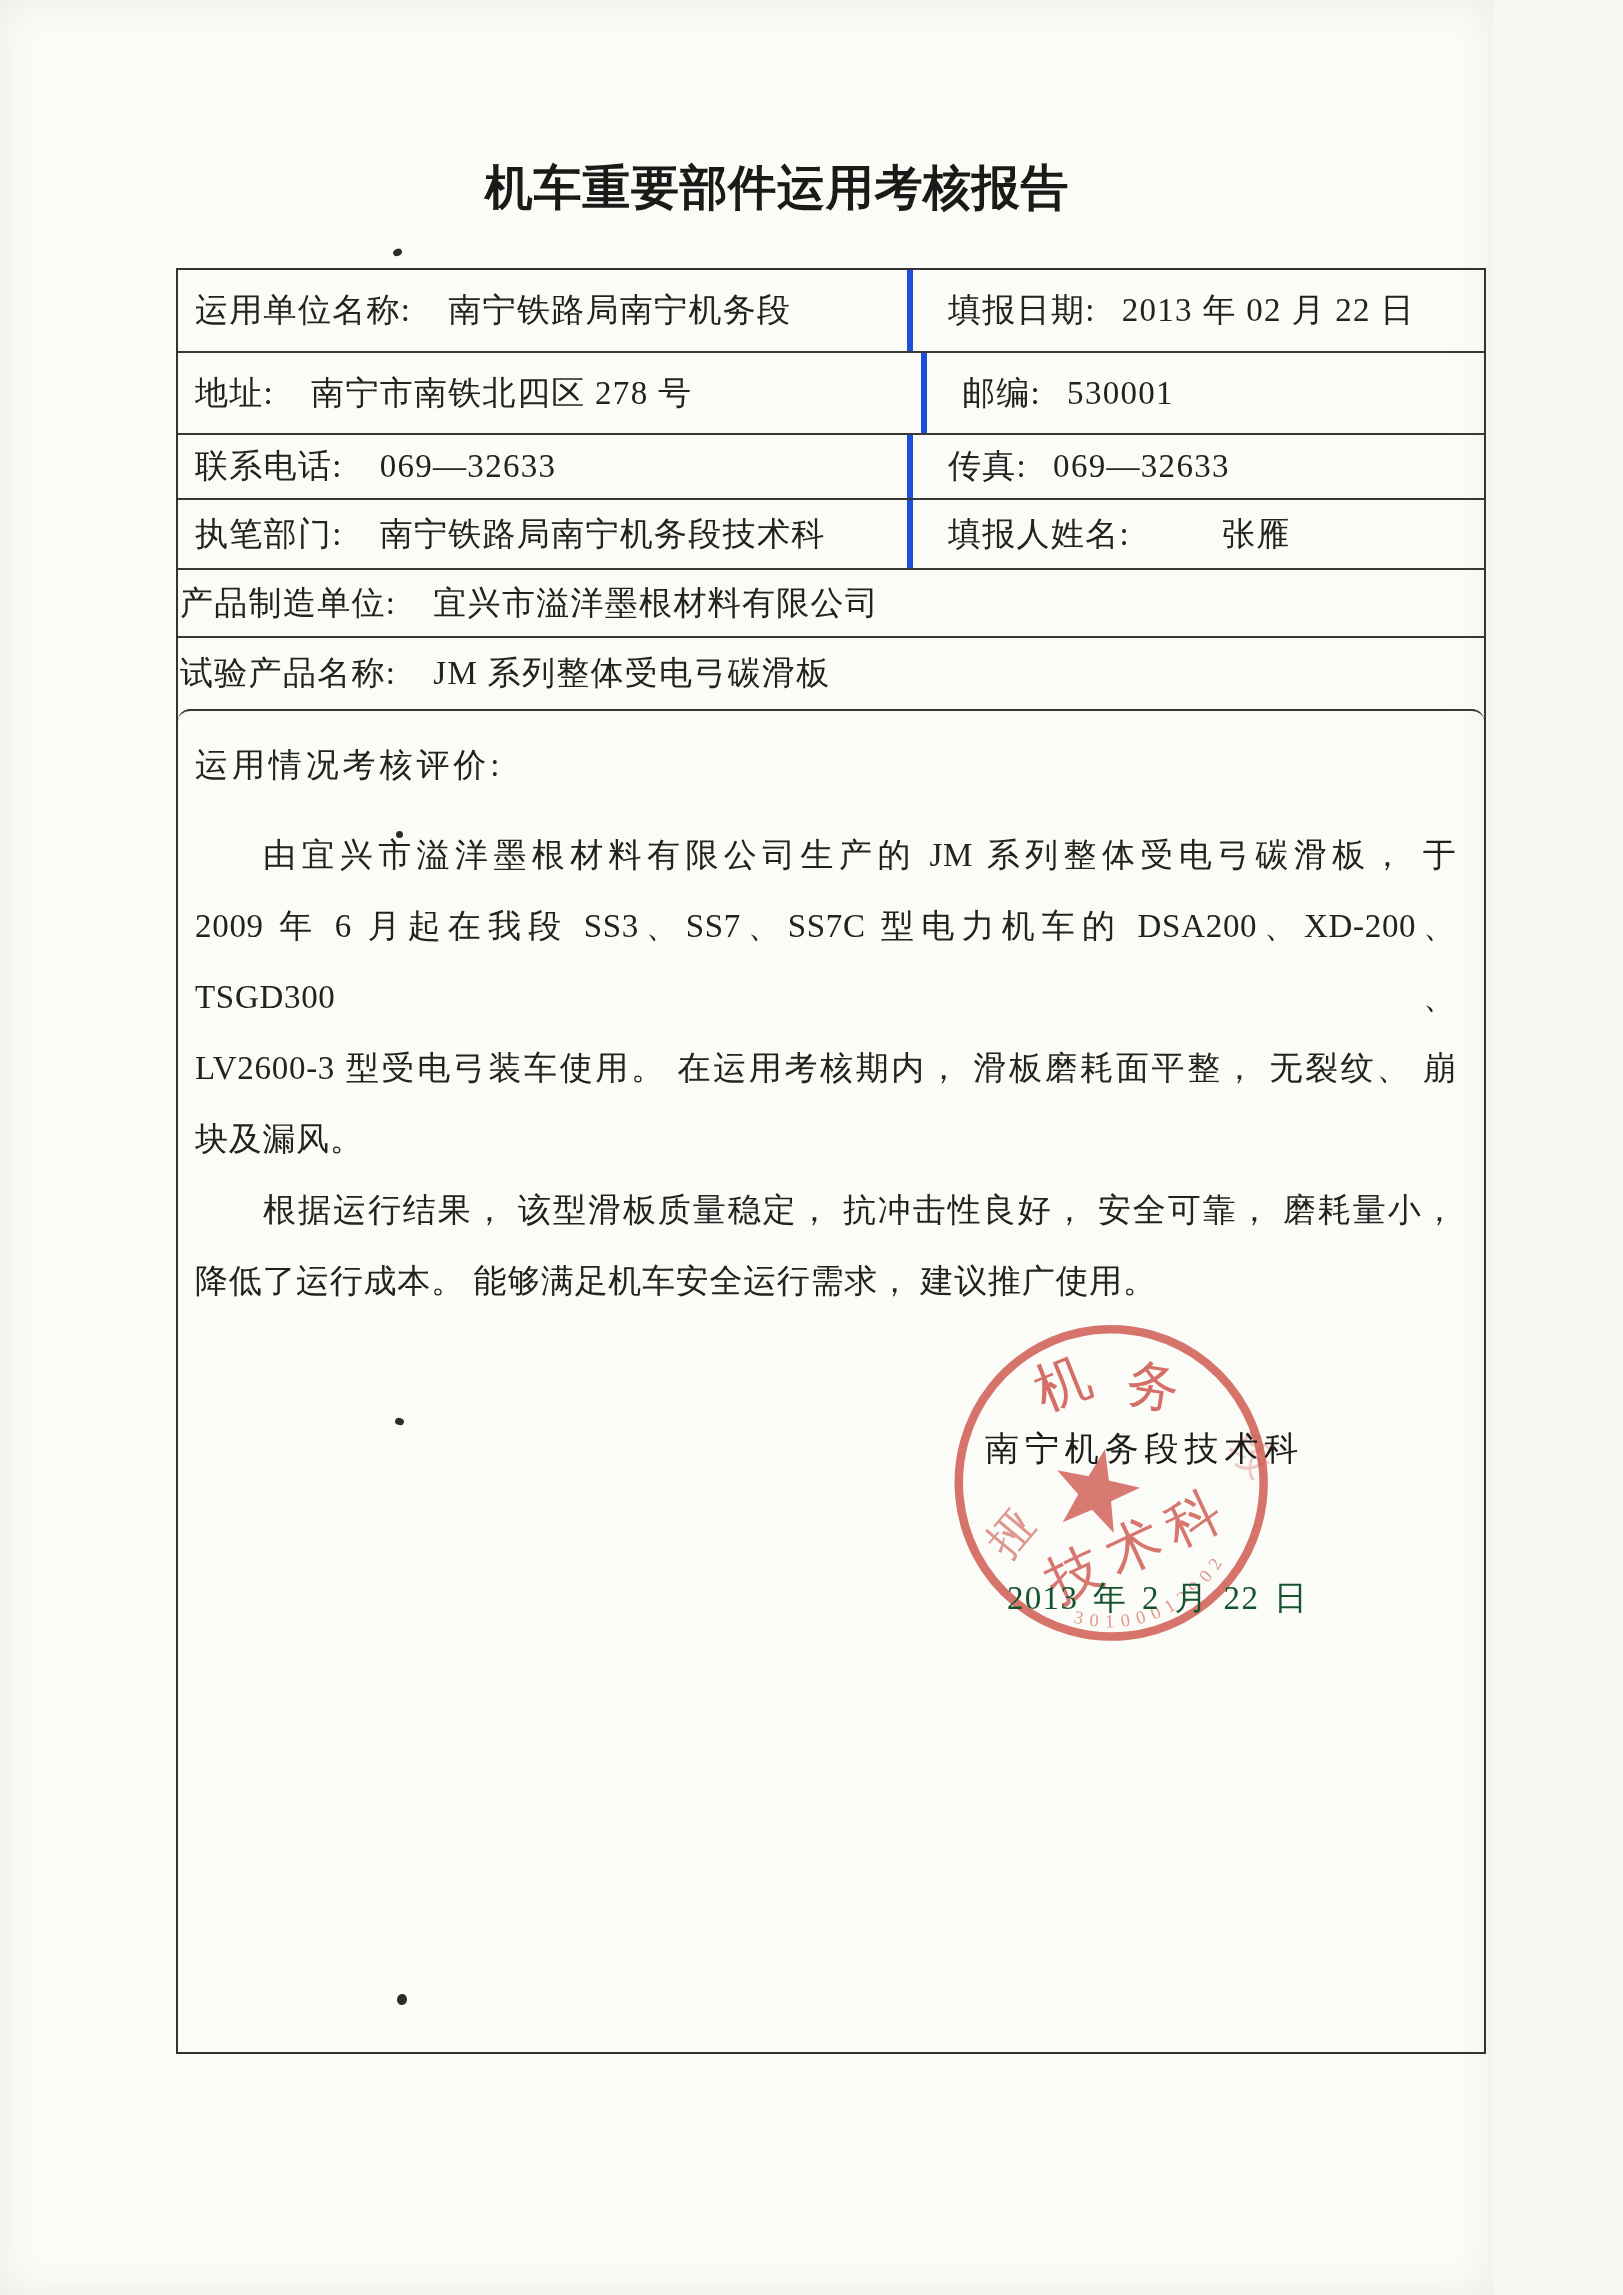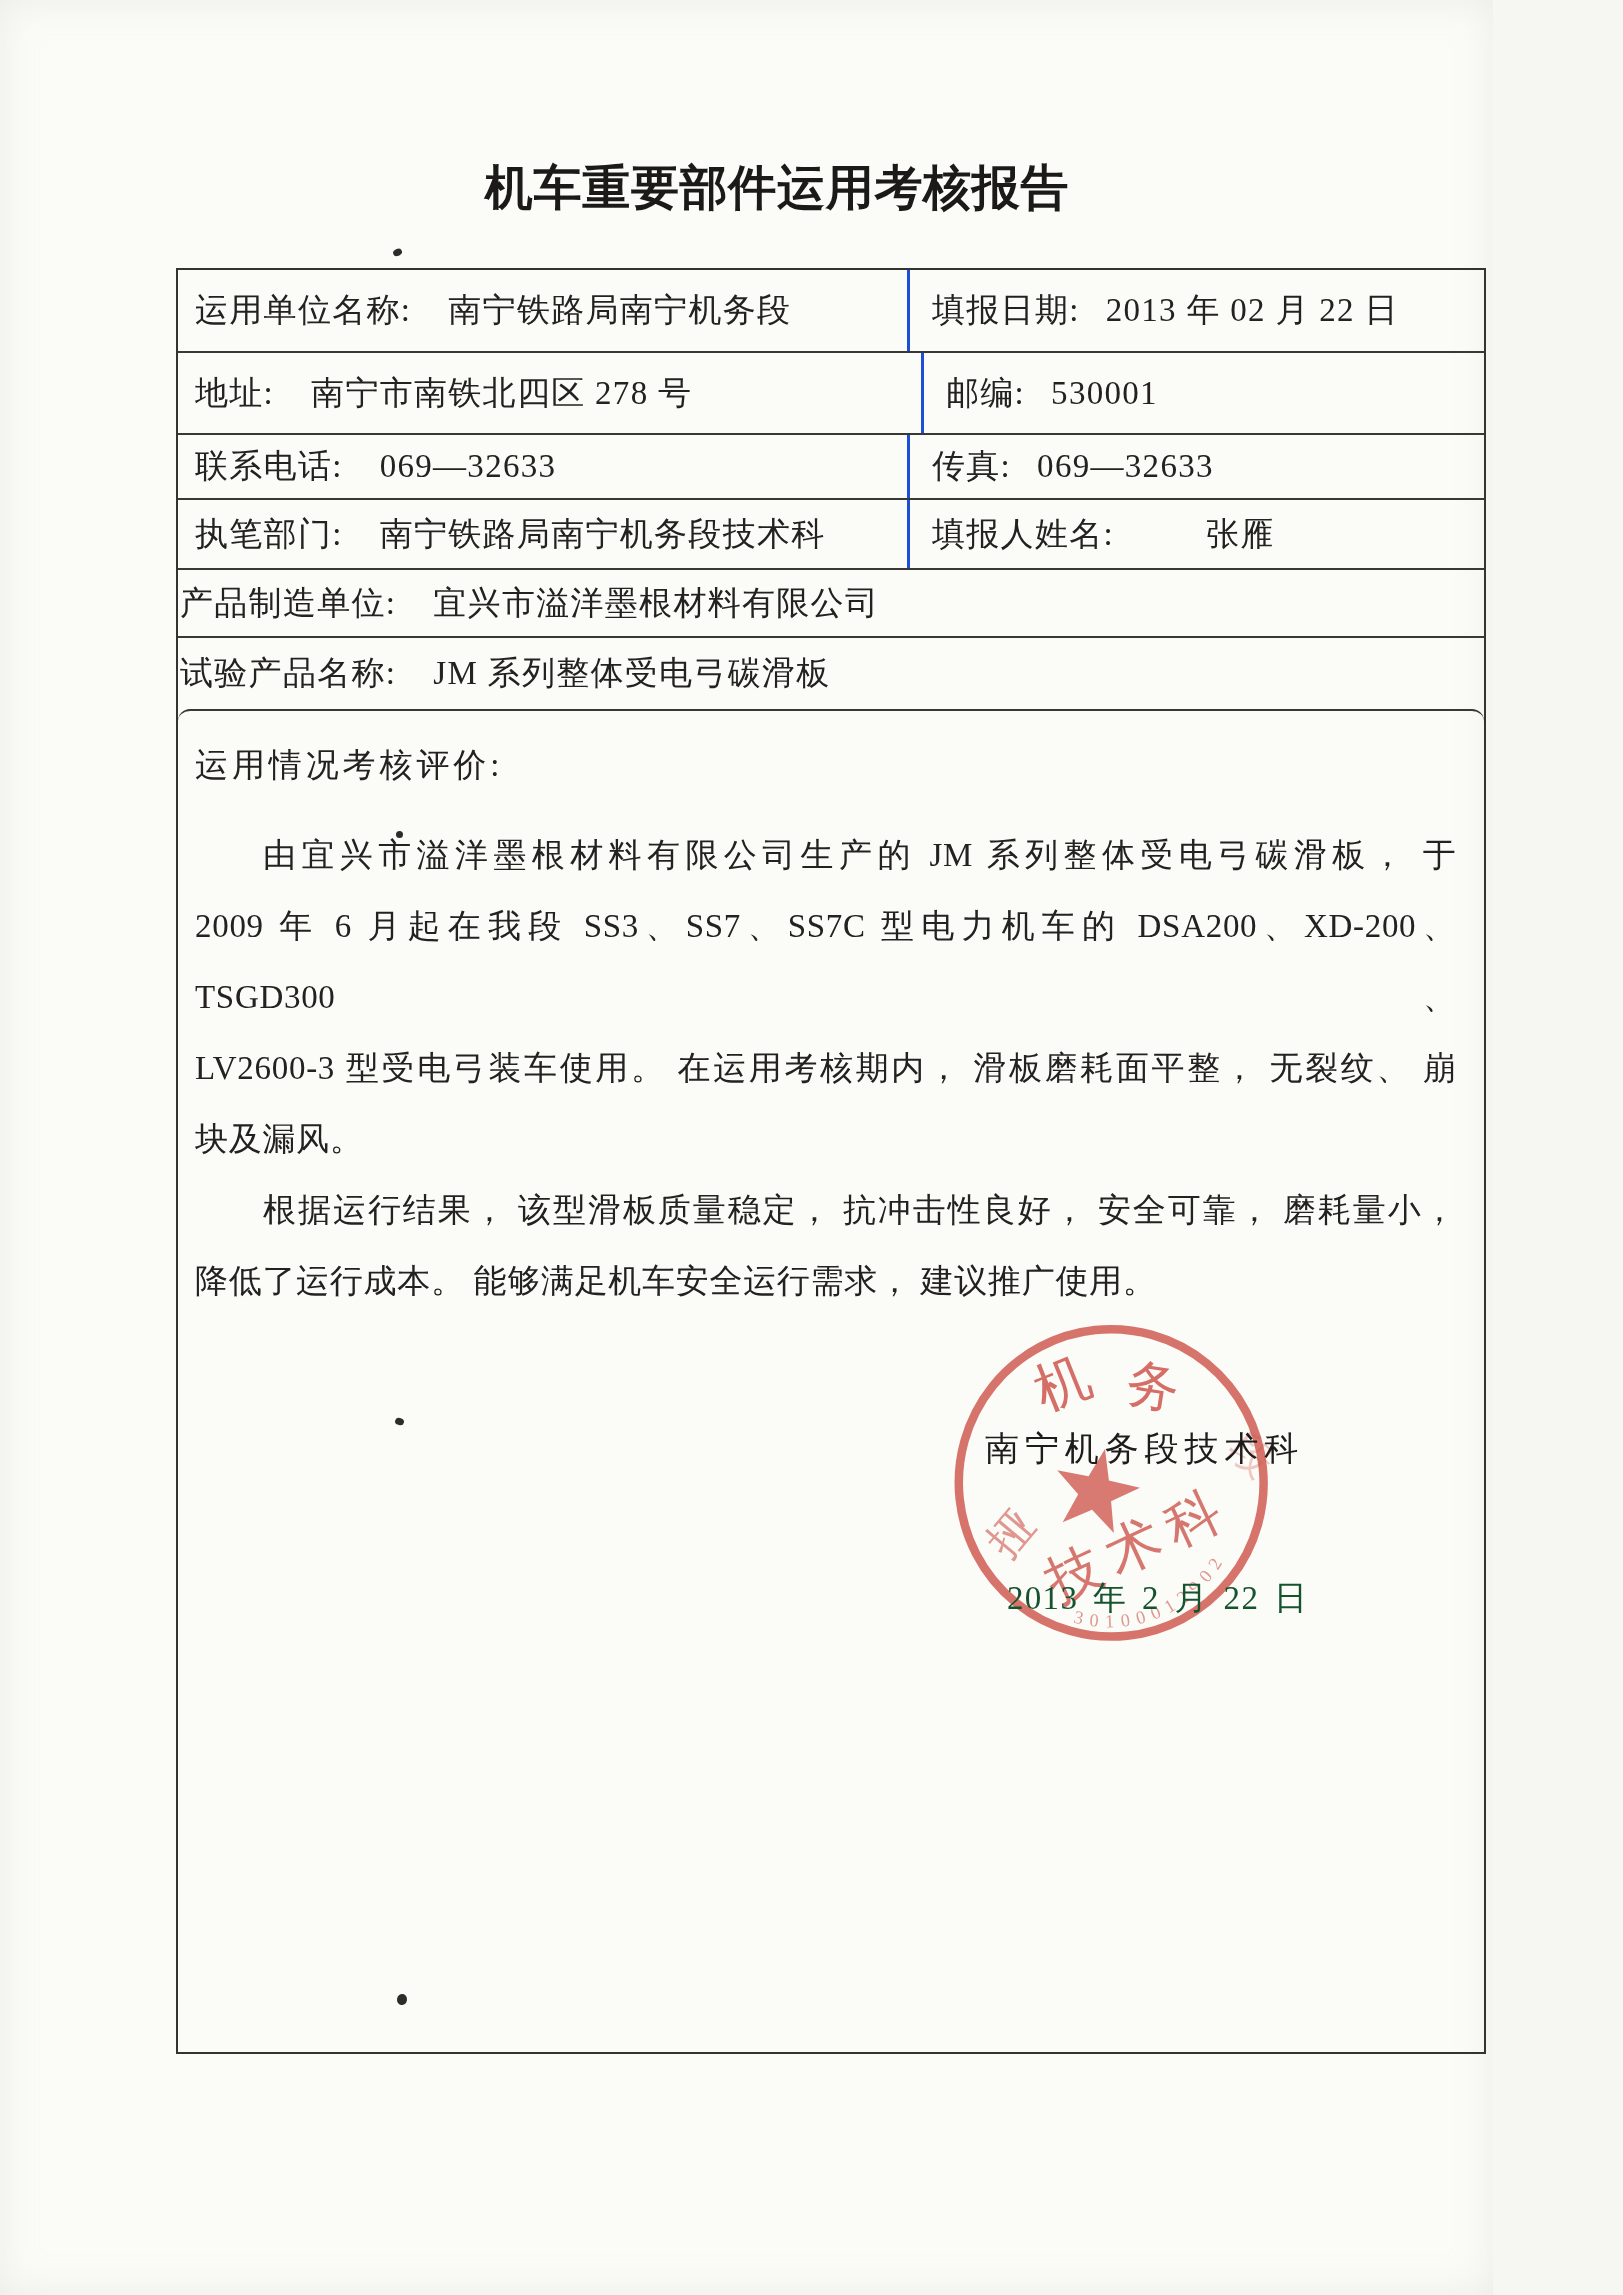--- a/index.html
+++ b/index.html
@@ -36,21 +36,21 @@
   .t-row{display:flex;flex-direction:row;box-sizing:border-box;flex:0 0 auto;}
   .t-row + .t-row{border-top:2px solid #3a3834;}
   .r1{height:81px;} .r2{height:82px;gap:14px;} .r3{height:65px;}
   .r4{height:70px;} .r5{height:68px;} .r6{height:73px;}
   .r7{flex:1 1 auto;display:block;border-radius:12px;}
   .cell{
     display:flex;align-items:center;box-sizing:border-box;
     font-size:33px;letter-spacing:1.3px;white-space:nowrap;overflow:hidden;
   }
   .cell.left{width:729px;padding-left:17px;}
-  .cell.right{flex:1;border-left:3px solid #1d4ed8;padding-left:22px;font-family:Liberation Serif, serif;}
+  .cell.right{flex:1;border-left:6px solid #1d4ed8;padding-left:35px;font-family:Liberation Serif, serif;}
   .cell.full{width:100%;padding-left:2px;}
   .cell .label{color:#232220;}
   .cell .value{margin-left:37px;}
   .cell.right .value{margin-left:26px;}
   .t-row.r4 .cell.right .value{margin-left:92px;}
   
   .eval-cell{
     box-sizing:border-box;width:100%;height:100%;
     padding:0 27.5px 0 17px;
     font-size:33px;

